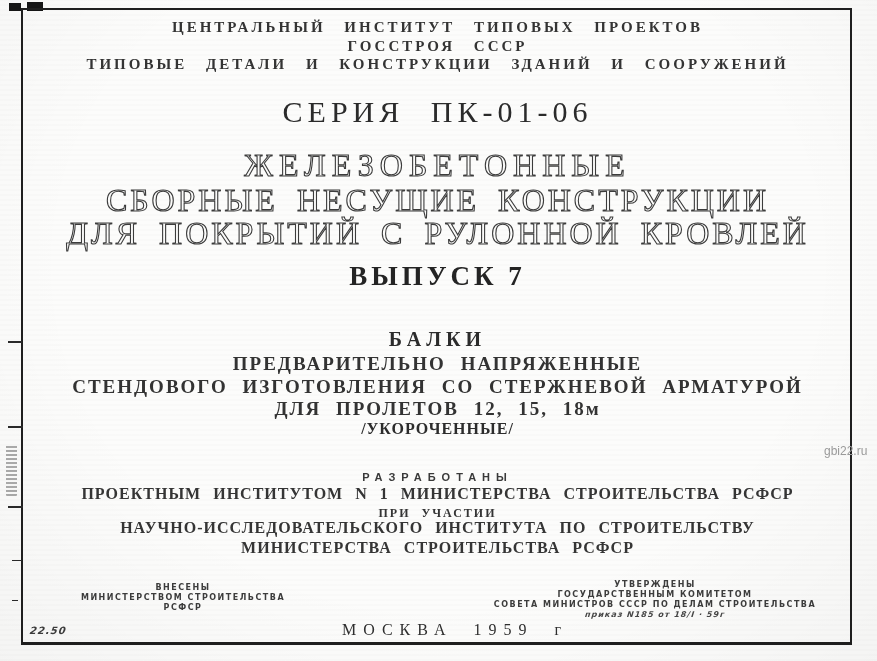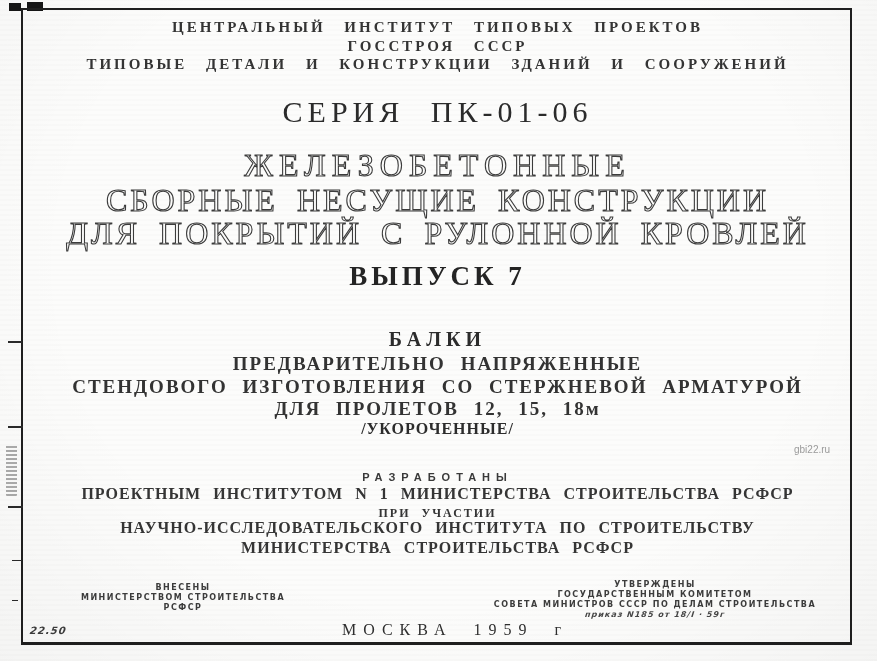--- a/index.html
+++ b/index.html
@@ -52,23 +52,23 @@
   .footer-line{
     position:absolute;left:255px;width:400px;text-align:center;white-space:nowrap;
     font-size:16px;letter-spacing:7px;word-spacing:10px;color:#2f2f2f;
   }
   .price{
     position:absolute;left:30px;top:625px;
     font-family:"DejaVu Sans",sans-serif;font-weight:bold;font-style:italic;
     font-size:10px;letter-spacing:1px;color:#3c3c3c;transform:skewX(-8deg);
   }
   .watermark{
-    position:absolute;left:794px;top:444px;
+    position:absolute;left:824px;top:444px;
     font-family:"Liberation Sans","DejaVu Sans",sans-serif;
-    font-size:10px;color:#9a9a9a;z-index:5;
+    font-size:12px;color:#9a9a9a;z-index:5;
   }
   
   .mark{position:absolute;background:#161616;}
   .tick{position:absolute;background:#2a2a2a;height:2px;}
   .margin-stamp{
     position:absolute;left:6px;top:444px;width:11px;height:52px;
     background:repeating-linear-gradient(0deg,#6a6a6a 0 2px,rgba(0,0,0,0) 2px 4px);
     opacity:.55;border-radius:1px;
   }
 </style>

